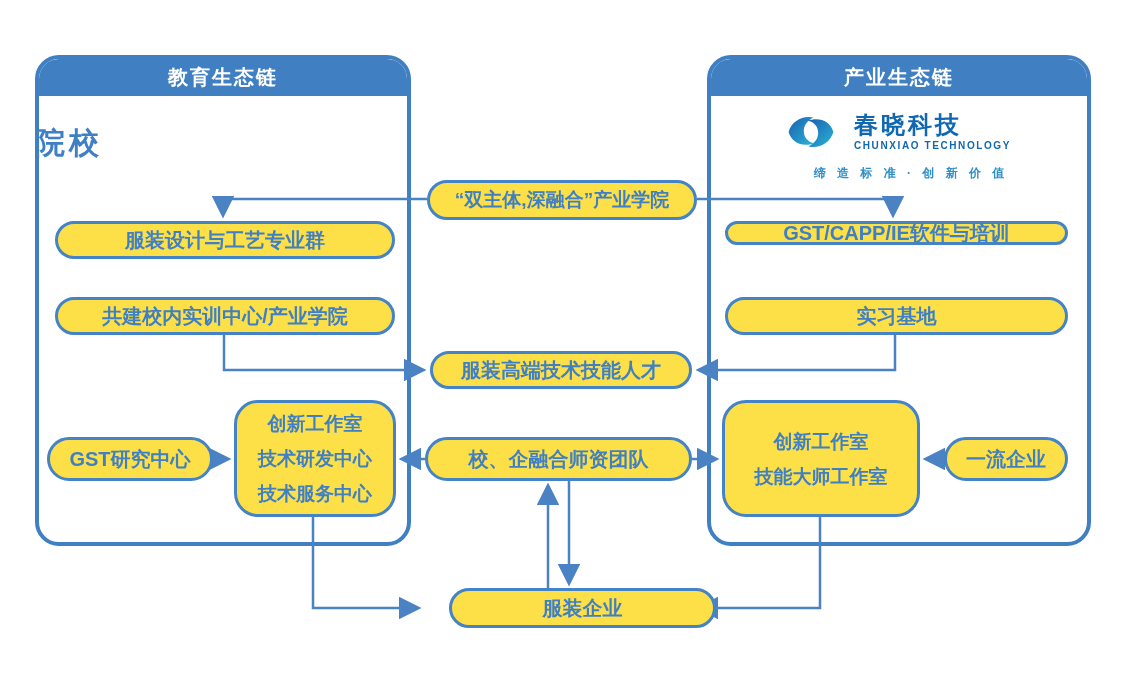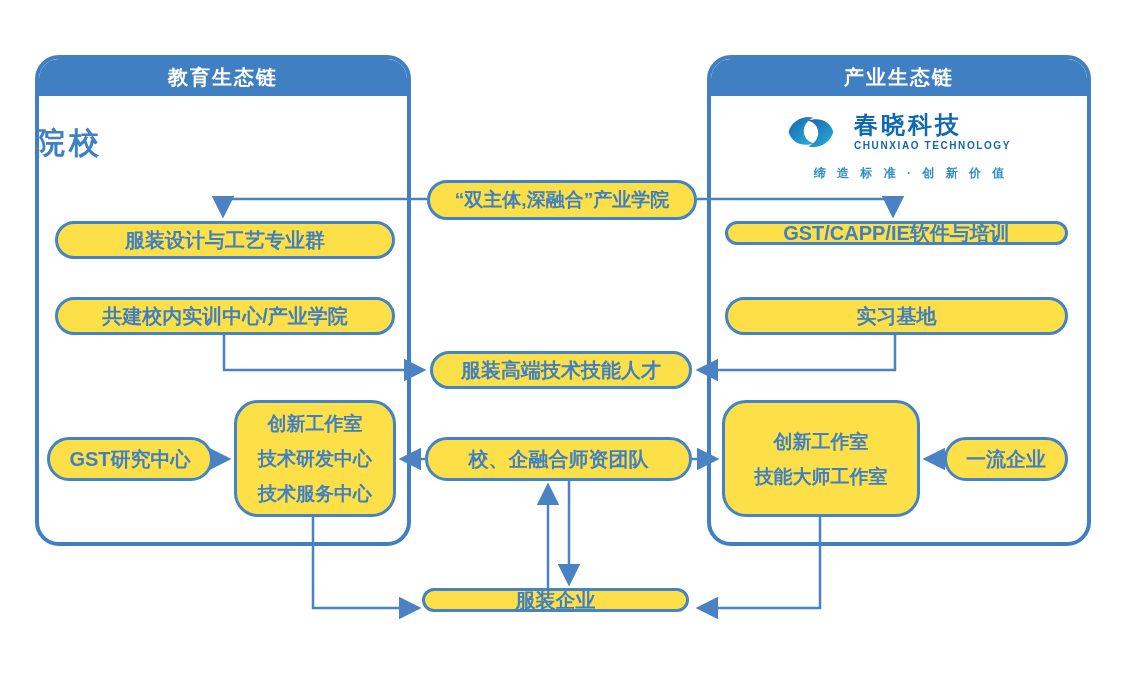--- a/index.html
+++ b/index.html
@@ -30,21 +30,21 @@
   .mbox-left { left:234px; top:400px; width:162px; height:117px; }
 
   .pill-r1 { left:725px; top:221px; width:343px; height:24px; }
   .pill-r2 { left:725px; top:297px; width:343px; height:38px; }
   .mbox-right { left:722px; top:400px; width:198px; height:117px; }
   .pill-first { left:944px; top:437px; width:124px; height:44px; }
 
   .pill-college { left:427px; top:180px; width:270px; height:40px; font-size:19px; }
   .pill-talent  { left:430px; top:351px; width:262px; height:38px; }
   .pill-faculty { left:425px; top:437px; width:267px; height:44px; }
-  .pill-garment { left:422px; top:588px; width:267px; height:24px; }
+  .pill-garment { left:449px; top:588px; width:267px; height:40px; }
 
   .panel-title { position:absolute; left:35px; top:123px; width:376px; 
                  font-size:30px; font-weight:bold; color:#3f7fc4; letter-spacing:4px; z-index:3; }
 
   
   .logo { position:absolute; left:707px; top:112px; width:384px; z-index:3; text-align:center; }
   .logo-row { display:flex; align-items:center; justify-content:center; gap:19px; }
   .logo-text { text-align:left; }
   .logo-name { font-size:24px; font-weight:bold; color:#1068b0; letter-spacing:3px; line-height:26px; }
   .logo-sub  { font-size:10px; font-weight:bold; color:#1068b0; letter-spacing:1.6px; margin-top:2px; }

